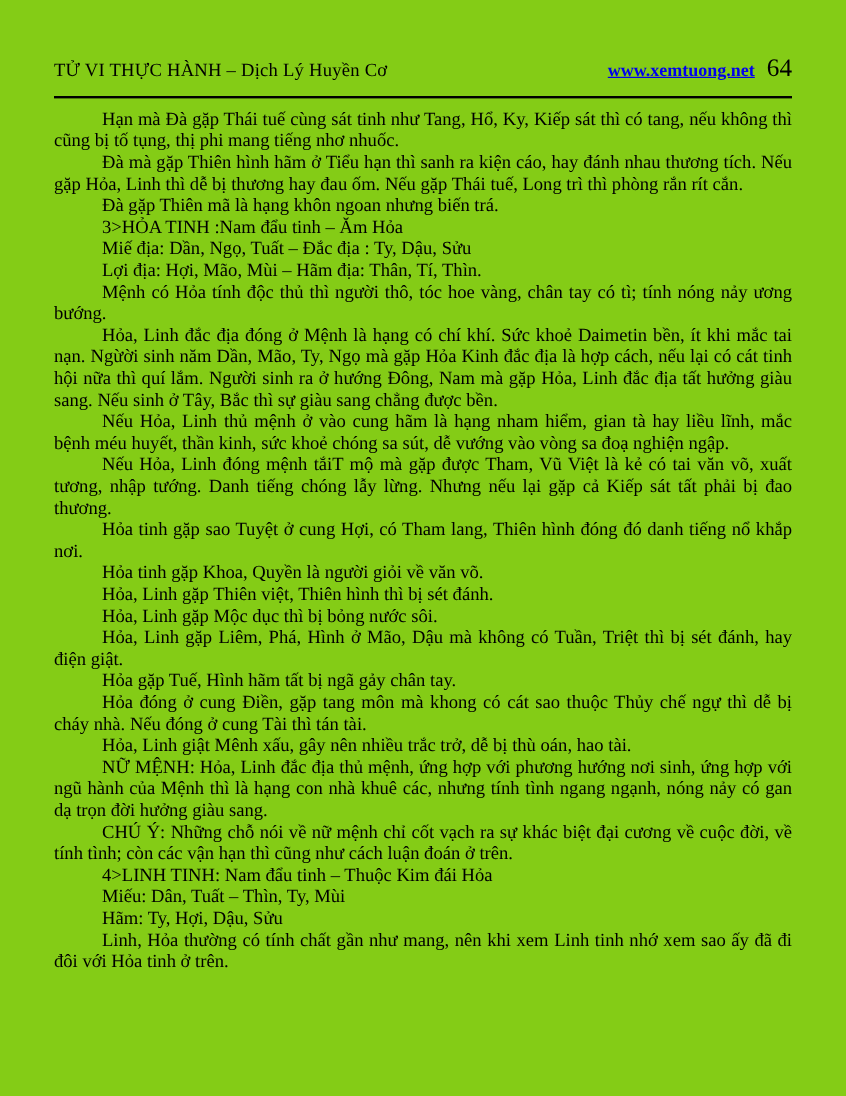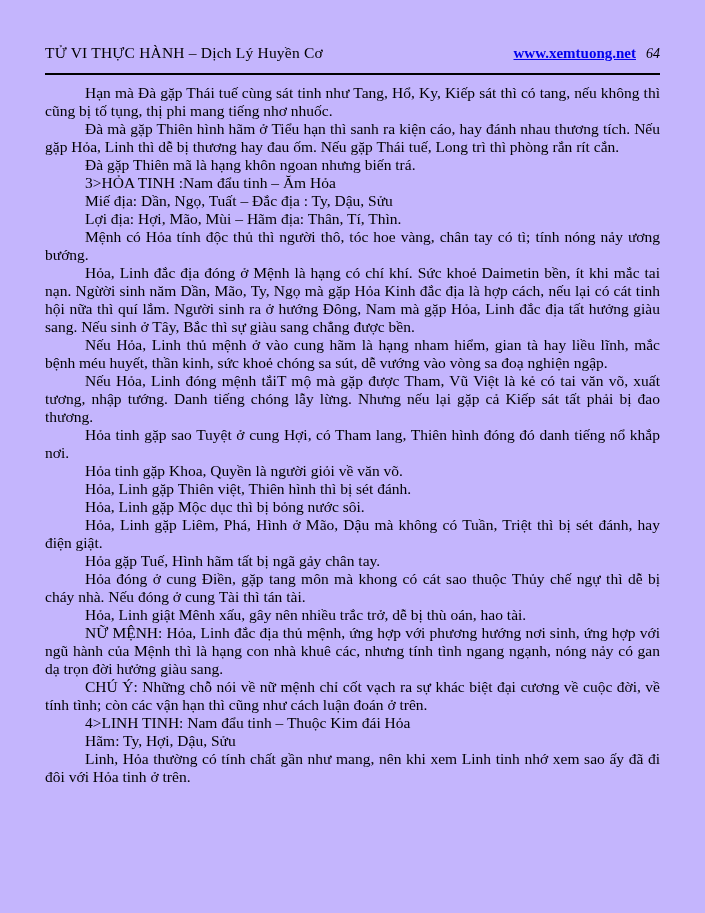--- a/index.html
+++ b/index.html
@@ -4,21 +4,21 @@
 <style>
   html, body {
     margin: 0;
     padding: 0;
     background: #ffffff;
   }
   .page {
     position: relative;
     width: 705px;
     height: 913px;
-    background: #c4b5fd;
+    background: #84cc16;
     overflow: hidden;
     font-family: "Liberation Serif", "DejaVu Serif", serif;
     color: #000000;
   }
   .header {
     margin: 44px 45px 0 45px;
     padding-bottom: 11px;
     border-bottom: 2px solid #000000;
     display: flex;
     justify-content: space-between;
@@ -36,22 +36,21 @@
   }
   .header-link {
     font-family: "Liberation Sans", "DejaVu Sans", sans-serif;
     font-weight: bold;
     font-size: 15px;
     text-decoration: underline;
     cursor: pointer;
     white-space: nowrap;
   }
   .page-number {
-    font-size: 14px;
-    font-style: italic;
+    font-size: 21px;
   }
   .content {
     margin: 9px 45px 0 45px;
     font-size: 15.5px;
     line-height: 18px;
     text-align: justify;
   }
   .content p {
     margin: 0;
     padding: 0;
@@ -86,17 +85,18 @@
     <p>Hỏa tinh gặp Khoa, Quyền là người giỏi về văn võ.</p>
     <p>Hỏa, Linh gặp Thiên việt, Thiên hình thì bị sét đánh.</p>
     <p>Hỏa, Linh gặp Mộc dục thì bị bỏng nước sôi.</p>
     <p>Hỏa, Linh gặp Liêm, Phá, Hình ở Mão, Dậu mà không có Tuần, Triệt thì bị sét đánh, hay điện giật.</p>
     <p>Hỏa gặp Tuế, Hình hãm tất bị ngã gảy chân tay.</p>
     <p>Hỏa đóng ở cung Điền, gặp tang môn mà khong có cát sao thuộc Thủy chế ngự thì dễ bị cháy nhà. Nếu đóng ở cung Tài thì tán tài.</p>
     <p>Hỏa, Linh giật Mênh xấu, gây nên nhiều trắc trở, dễ bị thù oán, hao tài.</p>
     <p>NỮ MỆNH: Hỏa, Linh đắc địa thủ mệnh, ứng hợp với phương hướng nơi sinh, ứng hợp với ngũ hành của Mệnh thì là hạng con nhà khuê các, nhưng tính tình ngang ngạnh, nóng nảy có gan dạ trọn đời hưởng giàu sang.</p>
     <p>CHÚ Ý: Những chỗ nói về nữ mệnh chỉ cốt vạch ra sự khác biệt đại cương về cuộc đời, về tính tình; còn các vận hạn thì cũng như cách luận đoán ở trên.</p>
     <p>4&gt;LINH TINH: Nam đẩu tinh – Thuộc Kim đái Hỏa</p>
+    <p>Miếu: Dân, Tuất – Thìn, Ty, Mùi</p>
     <p>Hãm: Ty, Hợi, Dậu, Sửu</p>
     <p>Linh, Hỏa thường có tính chất gần như mang, nên khi xem Linh tinh nhớ xem sao ấy đã đi đôi với Hỏa tinh ở trên.</p>
   </div>
 
 </div>
 
 </body></html>

